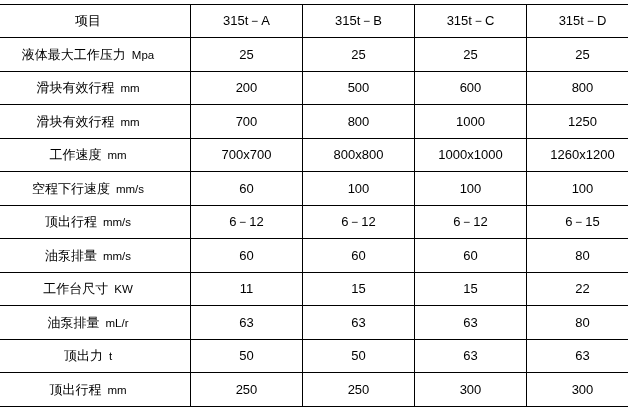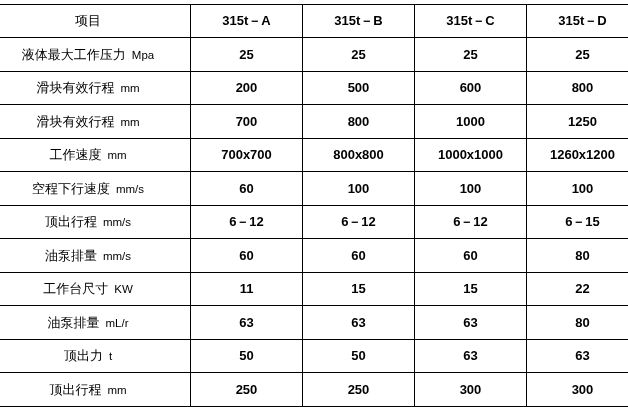--- a/index.html
+++ b/index.html
@@ -36,21 +36,20 @@
     line-height: 1.2;
     padding: 2px 3px;
     white-space: nowrap;
   }
   td.rowhead {
     width: 198px;
     font-size: 13.5px;
   }
   td.col {
     width: 105px;
-    font-weight: bold;
   }
   .unit {
     font-size: 11.5px;
     margin-left: 6px;
   }
   td.headcell {
     font-size: 14px;
   }
 </style>
 </head>

